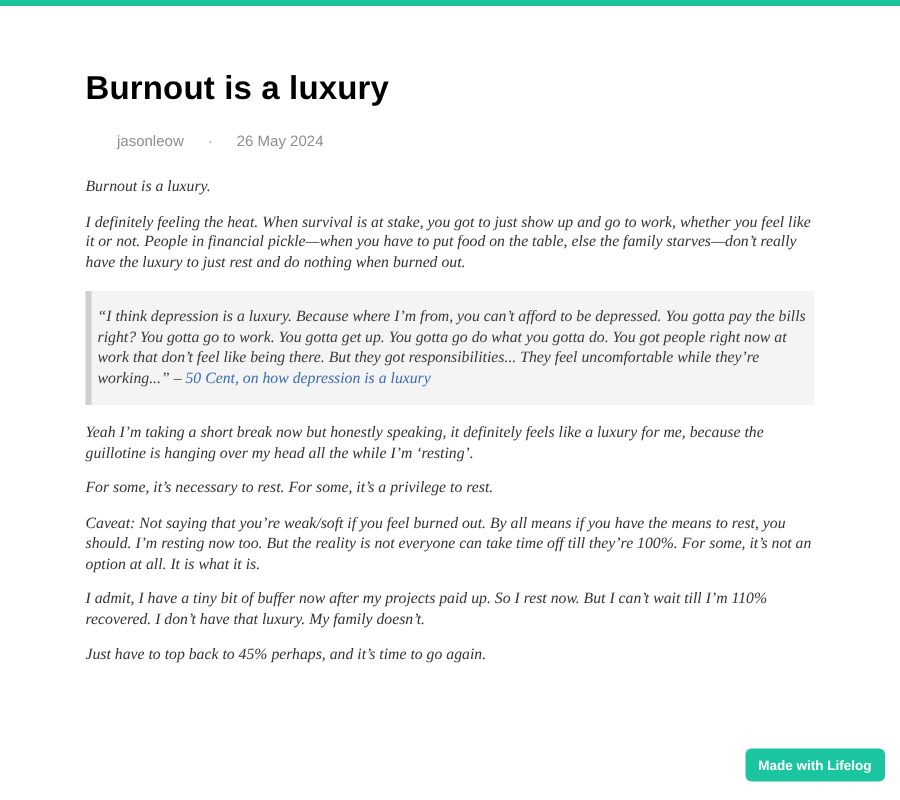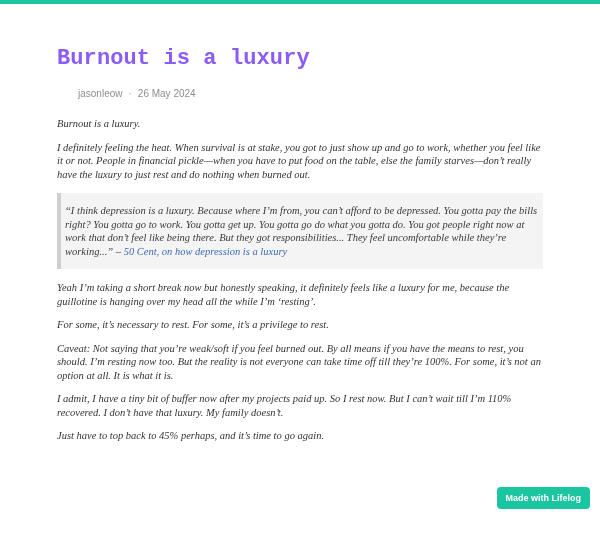--- a/index.html
+++ b/index.html
@@ -15,46 +15,46 @@
     background:#ffffff;position:relative;
     font-family:"Liberation Sans",sans-serif;
   }
   .top-bar{
     width:100%;height:4px;background:var(--accent);
   }
   .container{
     width:486px;margin:0 auto;padding-top:42px;
   }
   .post-title{
-    margin:0;font-family:Liberation Mono, monospace;
-    font-size:22px;font-weight:700;color:#8b5cf6;letter-spacing:.1px;
+    margin:0;font-family:Liberation Sans, sans-serif;
+    font-size:22px;font-weight:700;color:#000000;letter-spacing:.1px;
   }
   .byline{
     margin-top:17px;font-size:10px;color:#8E8E8E;
-    display:flex;align-items:center;gap:6px;padding-left:21px;
+    display:flex;align-items:center;gap:16px;padding-left:21px;
   }
   .byline .dot{font-size:10px;color:#9a9a9a;}
   article{
     margin-top:18px;
     font-family:"Liberation Serif",serif;
     font-size:10.5px;line-height:13.5px;color:#333333;font-style:italic;
   }
   article p{margin:0 0 10px 0;}
   blockquote{
     margin:12px 0;
     padding:11px 4px;
     background:var(--quote-bg);
     border-left:4px solid var(--quote-border);
     color:#3a3a3a;
   }
   blockquote .quote-link{
     color:var(--link);text-decoration:none;cursor:pointer;
   }
   .made-with-badge{
-    position:absolute;right:10px;bottom:24px;
+    position:absolute;right:10px;bottom:12px;
     background:var(--accent);color:#ffffff;
     font-family:"Liberation Sans",sans-serif;
     font-size:9px;font-weight:600;
     padding:6px 9px;border-radius:4px;
     text-decoration:none;cursor:pointer;
     display:inline-block;
   }
 </style>
 </head>
 <body>

